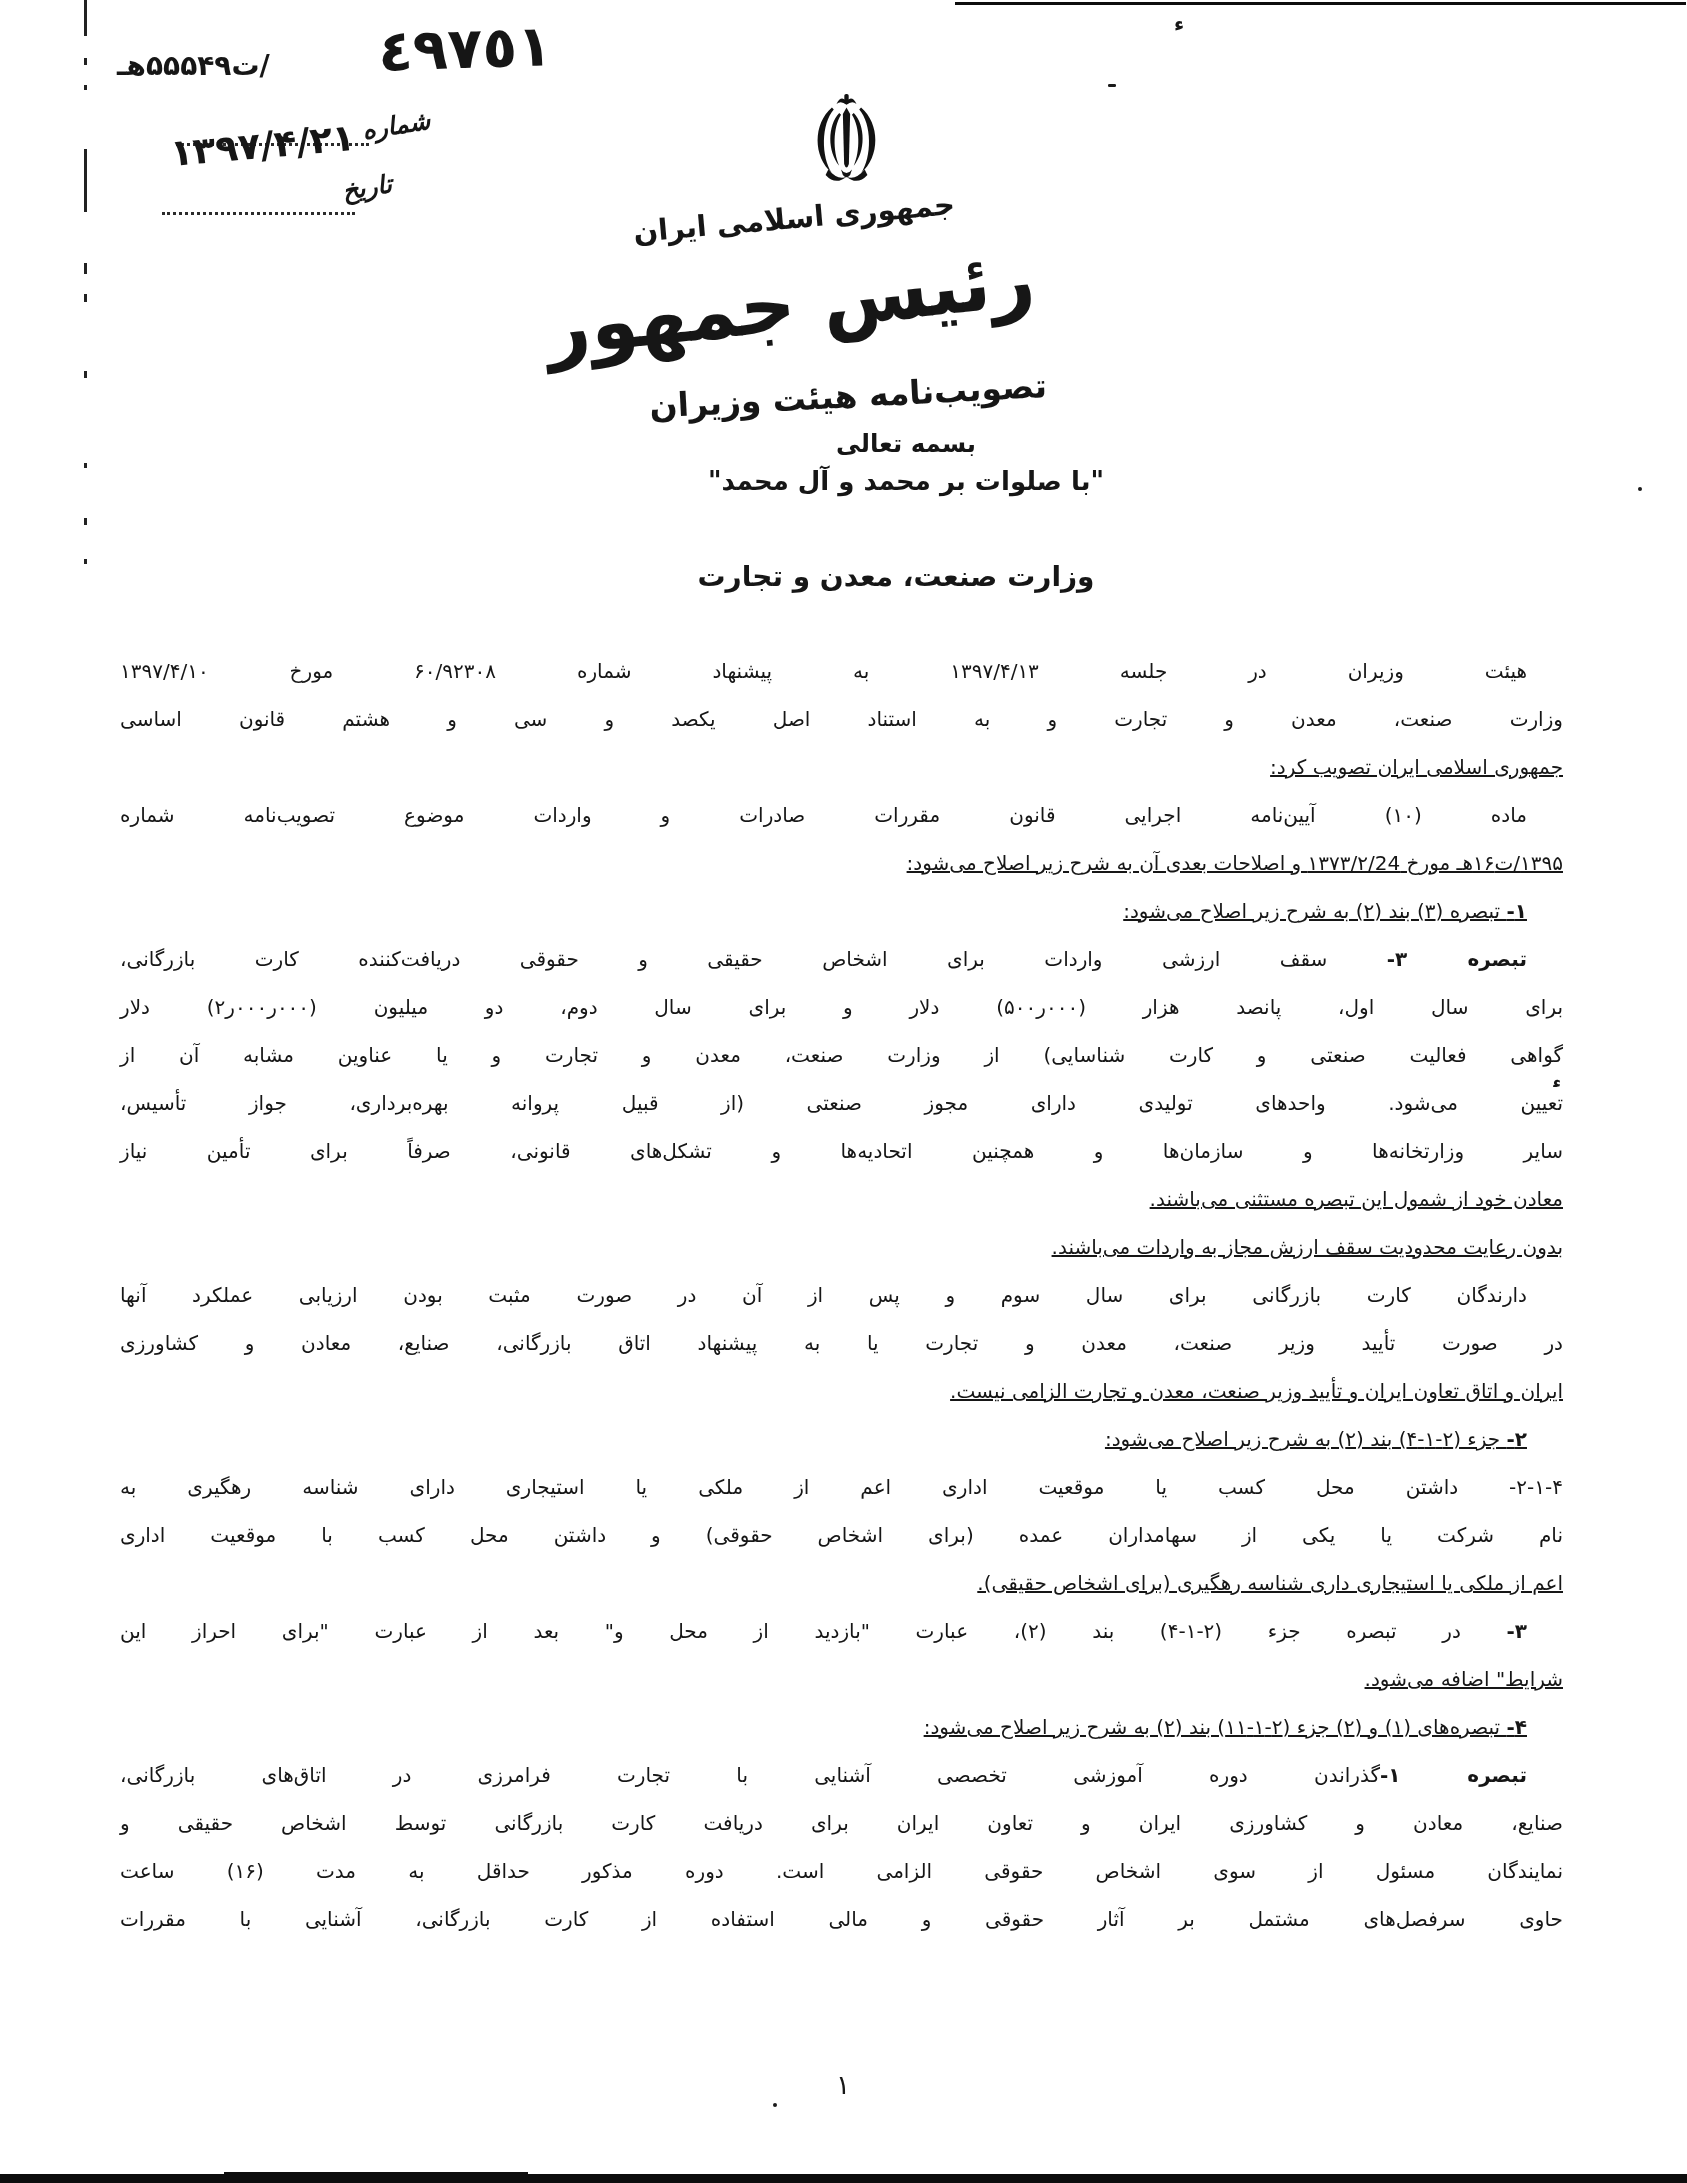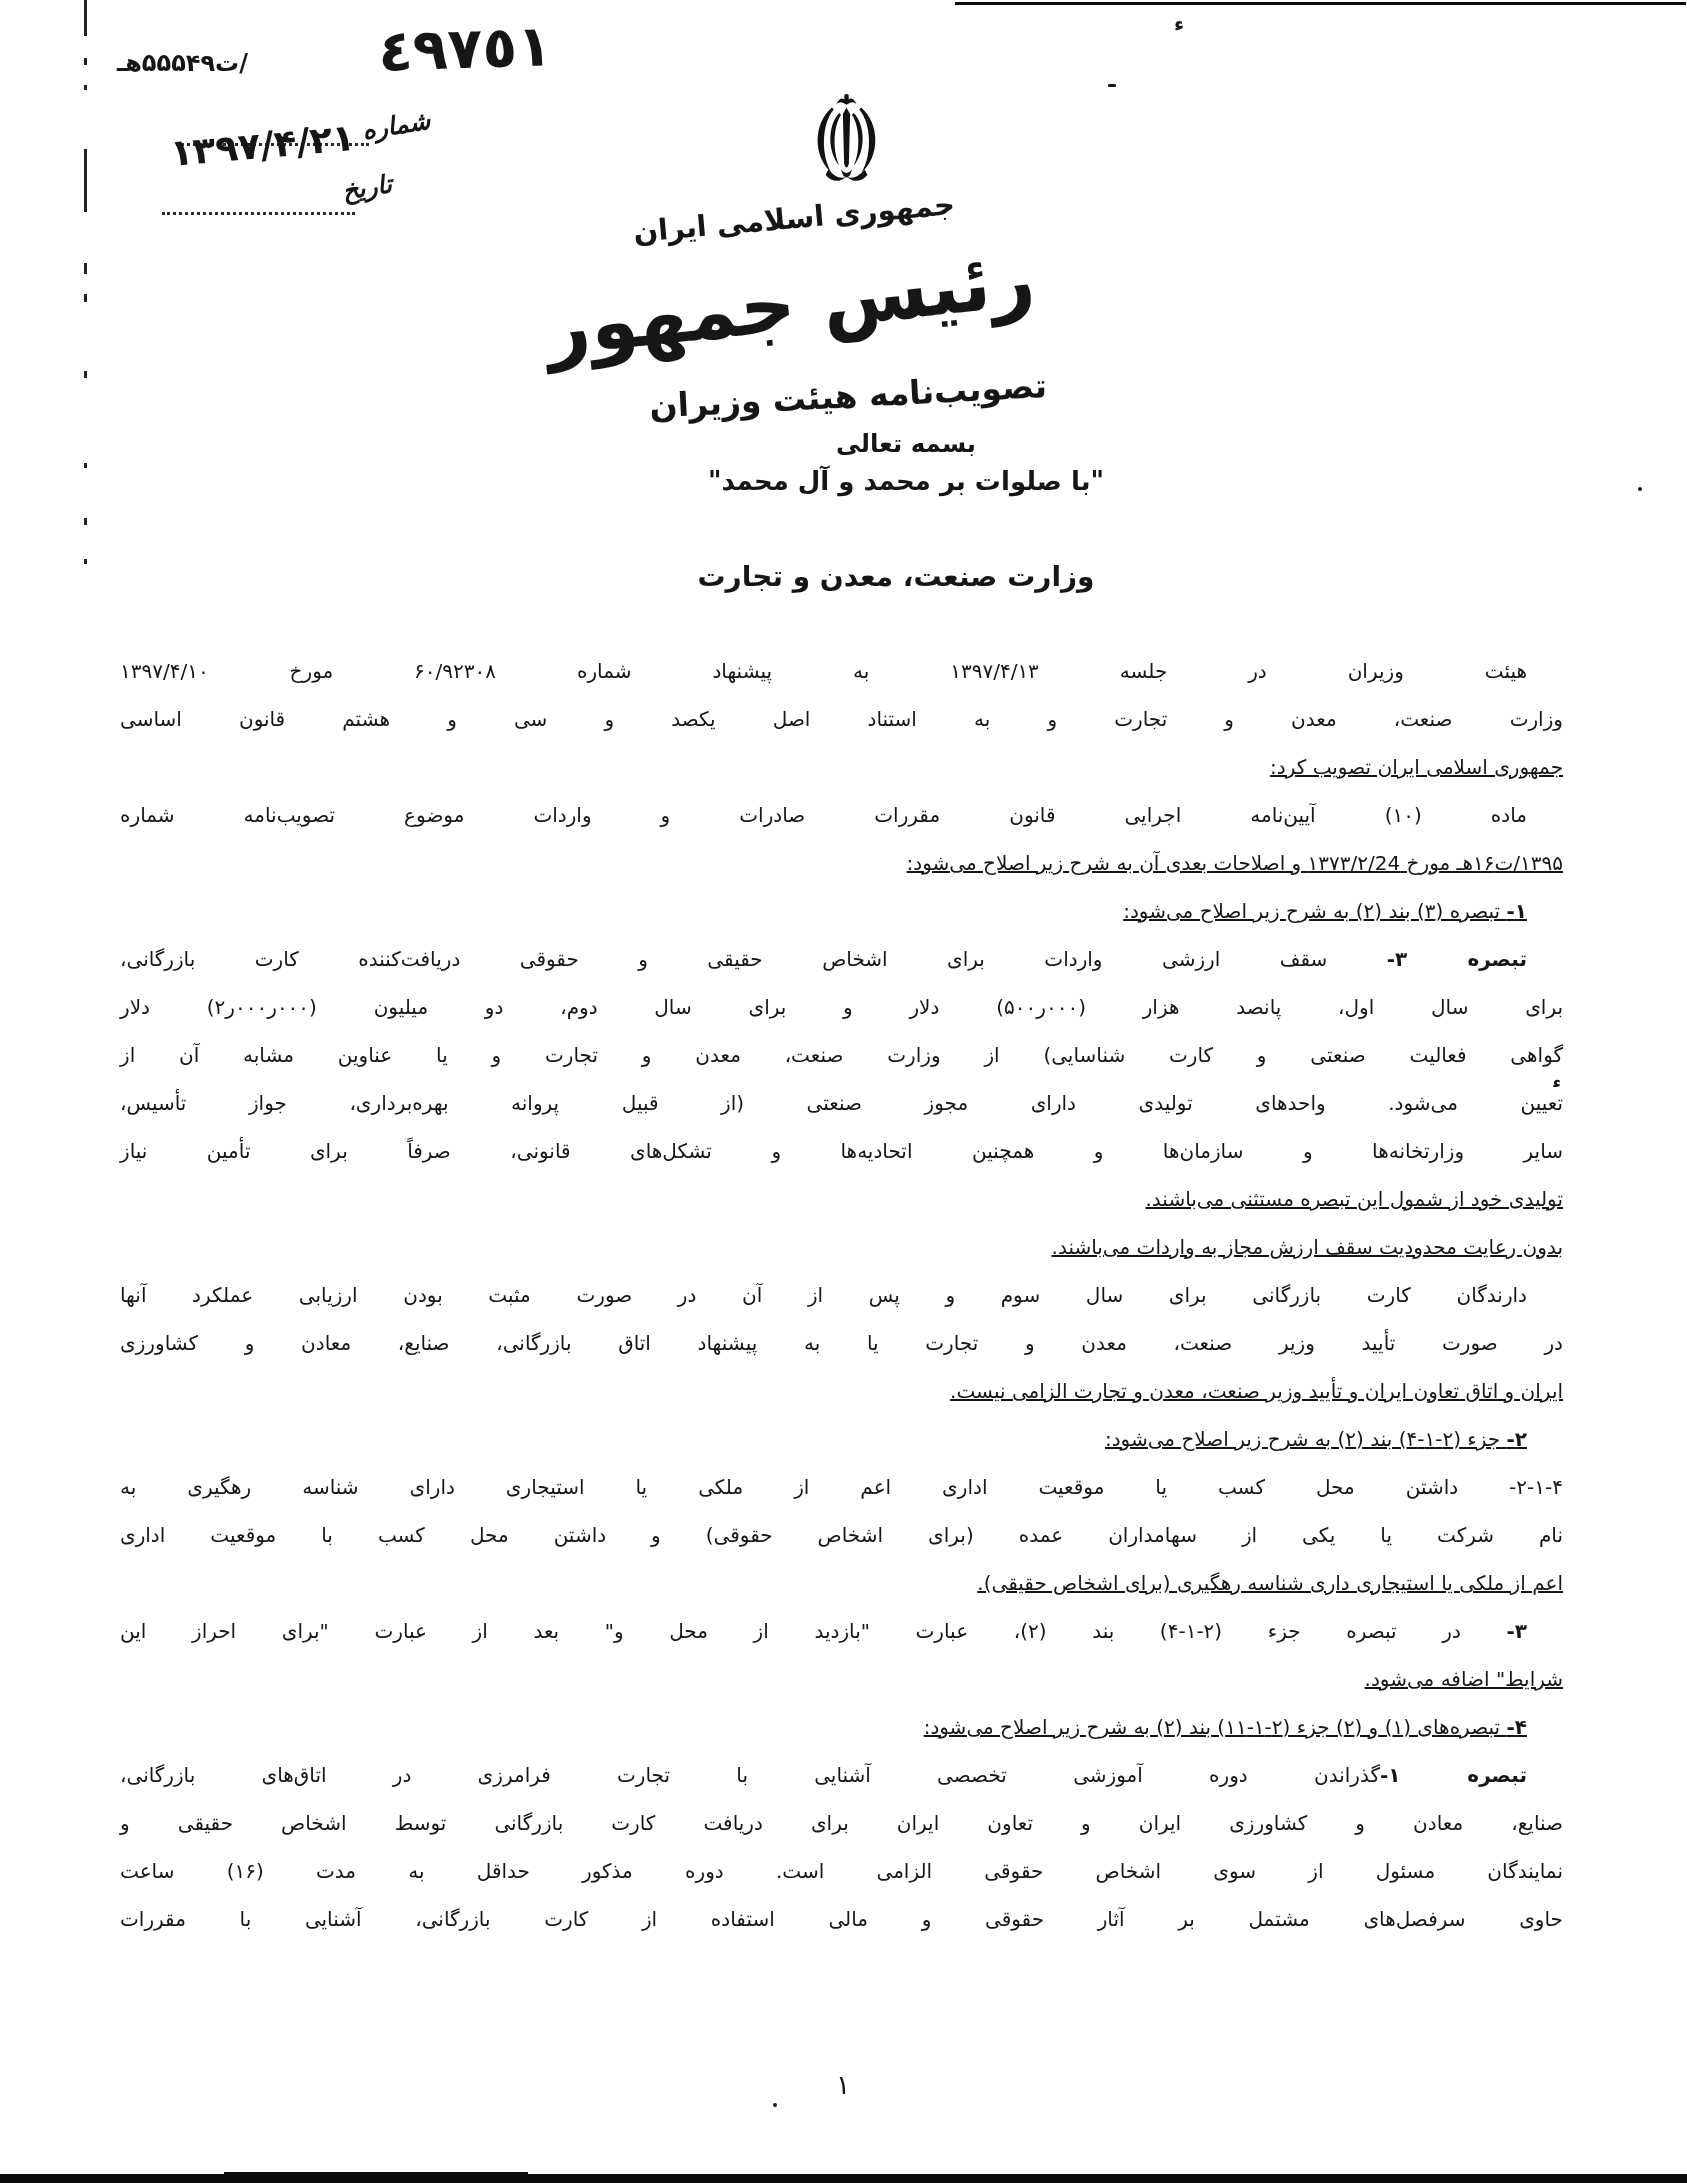--- a/index.html
+++ b/index.html
@@ -16,21 +16,21 @@
   .edge-bottom{left:0;bottom:0;width:1688px;height:8.6px;background:#0d0d0d;}
   .edge-bottom::before{content:"";position:absolute;top:-2.6px;left:225px;width:304px;height:2.6px;background:#0d0d0d;}
   .mdash{left:85px;width:2.6px;background:#222;}
   .speck{background:#1a1a1a;border-radius:50%;}
   .ink-hamza{left:1175px;top:12px;font-size:20px;font-weight:bold;}
   .ink-hamza2{left:1554px;top:1072px;font-size:17px;font-weight:bold;transform:rotate(12deg);}
 
   
   .hw-number{left:379px;top:14.6px;font-size:57px;font-weight:bold;letter-spacing:6.6px;
              transform:rotate(-2deg);white-space:nowrap;}
-  .pr-number{left:118px;top:49px;font-size:24px;font-weight:bold;letter-spacing:2.6px;
+  .pr-number{left:118px;top:49px;font-size:28px;font-weight:bold;letter-spacing:2.6px;
              direction:rtl;white-space:nowrap;}
   .fld-label{font-size:25px;font-weight:bold;transform:rotate(-9deg);font-style:italic;}
   .lbl-no{left:363px;top:111px;}
   .lbl-date{left:343px;top:173px;}
   .dotline{height:26.5px;border-bottom:3.3px dotted #2b2b2b;}
   .dot1{left:177px;top:116px;width:193px;}
   .dot2{left:163px;top:185px;width:193px;}
   .hw-date{left:171px;top:124px;font-size:37px;font-weight:bold;transform:rotate(-5deg);
            white-space:nowrap;letter-spacing:2px;}
 
@@ -116,21 +116,21 @@
       <div class="line"><span class="b"></span><span>وزارت صنعت، معدن و تجارت و به استناد اصل یکصد و سی و هشتم قانون اساسی</span></div>
       <div class="line end"><span class="b"></span><span>جمهوری اسلامی ایران تصویب کرد:</span></div>
       <div class="line ind"><span class="b"></span><span>ماده (۱۰) آیین‌نامه اجرایی قانون مقررات صادرات و واردات موضوع تصویب‌نامه شماره</span></div>
       <div class="line end"><span class="b"></span><span>۱۳۹۵/ت۱۶هـ مورخ ۱۳۷۳/۲/24 و اصلاحات بعدی آن به شرح زیر اصلاح می‌شود:</span></div>
       <div class="line ind end"><span class="b">۱-</span><span> تبصره (۳) بند (۲) به شرح زیر اصلاح می‌شود:</span></div>
       <div class="line ind"><span class="b">تبصره ۳-</span><span> سقف ارزشی واردات برای اشخاص حقیقی و حقوقی دریافت‌کننده کارت بازرگانی،</span></div>
       <div class="line"><span class="b"></span><span>برای سال اول، پانصد هزار (۰۰۰ر۵۰۰) دلار و برای سال دوم، دو میلیون (۰۰۰ر۰۰۰ر۲) دلار</span></div>
       <div class="line"><span class="b"></span><span>گواهی فعالیت صنعتی و کارت شناسایی) از وزارت صنعت، معدن و تجارت و یا عناوین مشابه آن از</span></div>
       <div class="line"><span class="b"></span><span>تعیین می‌شود. واحدهای تولیدی دارای مجوز صنعتی (از قبیل پروانه بهره‌برداری، جواز تأسیس،</span></div>
       <div class="line"><span class="b"></span><span>سایر وزارتخانه‌ها و سازمان‌ها و همچنین اتحادیه‌ها و تشکل‌های قانونی، صرفاً برای تأمین نیاز</span></div>
-      <div class="line end"><span class="b"></span><span>تولیدی خود از شمول این تبصره مستثنی می‌باشند.</span></div>
+      <div class="line end"><span class="b"></span><span>معادن خود از شمول این تبصره مستثنی می‌باشند.</span></div>
       <div class="line end"><span class="b"></span><span>بدون رعایت محدودیت سقف ارزش مجاز به واردات می‌باشند.</span></div>
       <div class="line ind"><span class="b"></span><span>دارندگان کارت بازرگانی برای سال سوم و پس از آن در صورت مثبت بودن ارزیابی عملکرد آنها</span></div>
       <div class="line"><span class="b"></span><span>در صورت تأیید وزیر صنعت، معدن و تجارت یا به پیشنهاد اتاق بازرگانی، صنایع، معادن و کشاورزی</span></div>
       <div class="line end"><span class="b"></span><span>ایران و اتاق تعاون ایران و تأیید وزیر صنعت، معدن و تجارت الزامی نیست.</span></div>
       <div class="line ind end"><span class="b">۲-</span><span> جزء (۲-۱-۴) بند (۲) به شرح زیر اصلاح می‌شود:</span></div>
       <div class="line"><span class="b"></span><span>۲-۱-۴- داشتن محل کسب یا موقعیت اداری اعم از ملکی یا استیجاری دارای شناسه رهگیری به</span></div>
       <div class="line"><span class="b"></span><span>نام شرکت یا یکی از سهامداران عمده (برای اشخاص حقوقی) و داشتن محل کسب با موقعیت اداری</span></div>
       <div class="line end"><span class="b"></span><span>اعم از ملکی یا استیجاری داری شناسه رهگیری (برای اشخاص حقیقی).</span></div>
       <div class="line ind"><span class="b">۳-</span><span> در تبصره جزء (۲-۱-۴) بند (۲)، عبارت "بازدید از محل و" بعد از عبارت "برای احراز این</span></div>
       <div class="line end"><span class="b"></span><span>شرایط" اضافه می‌شود.</span></div>

